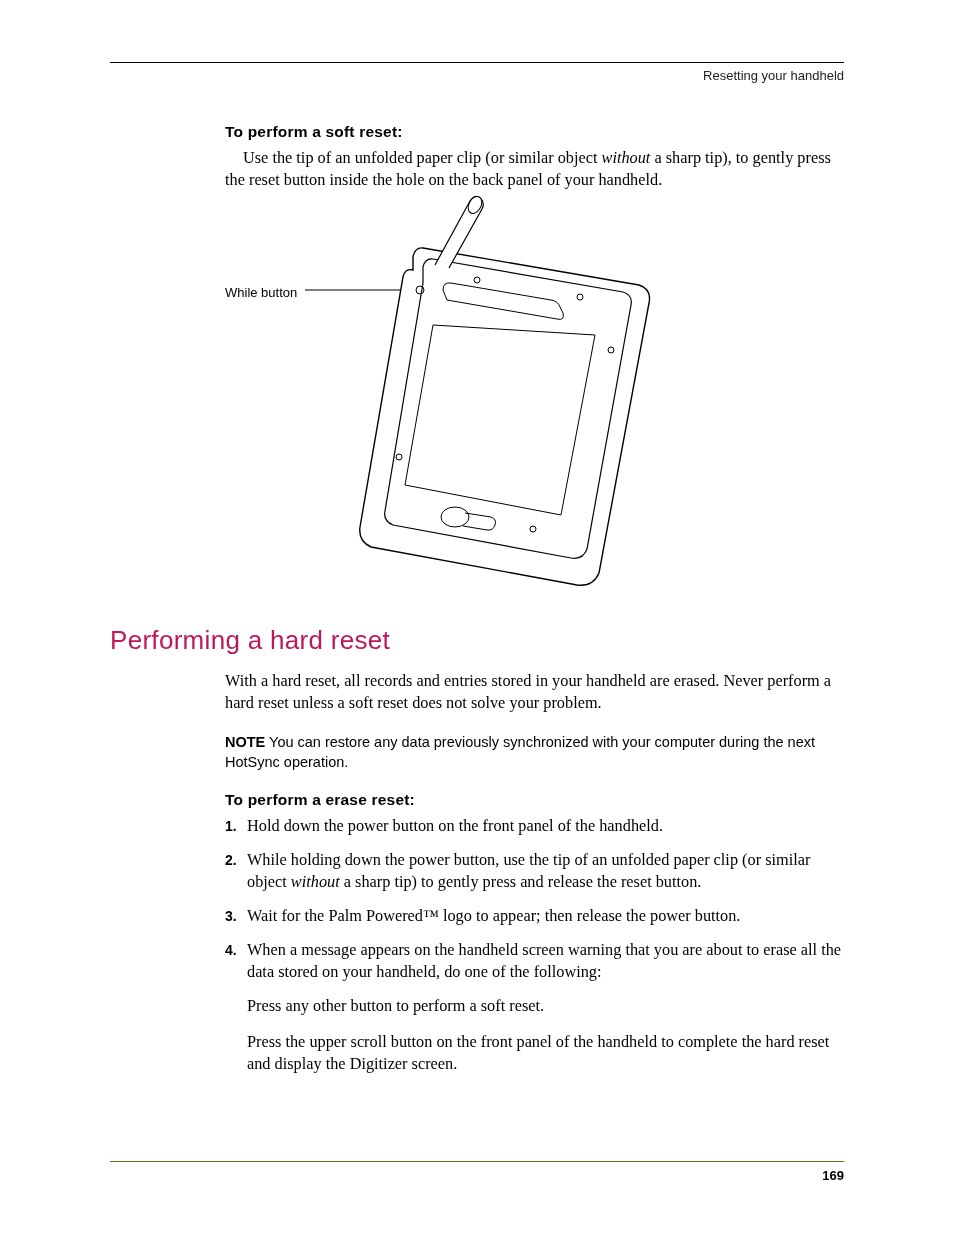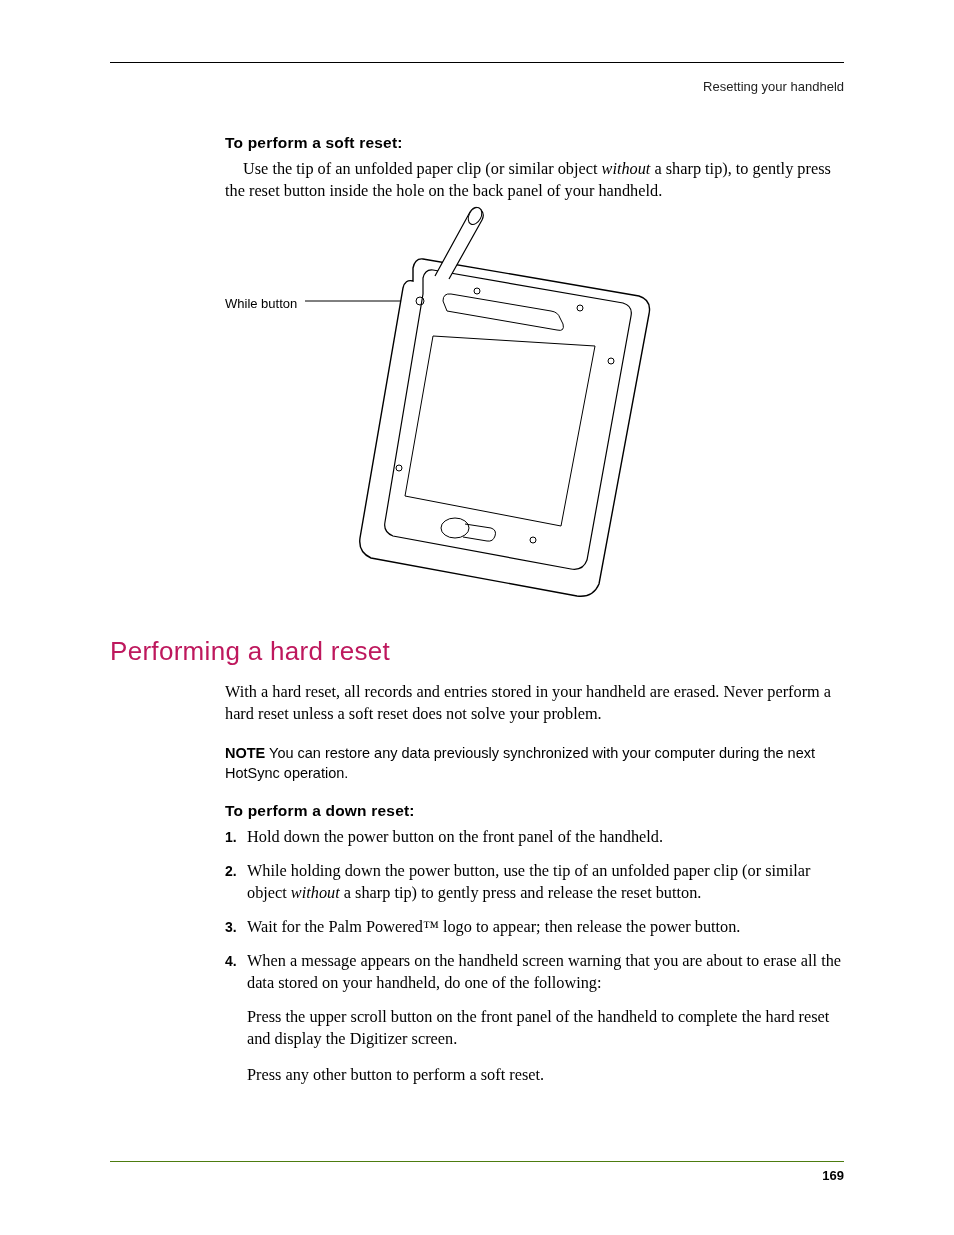--- a/index.html
+++ b/index.html
@@ -13,21 +13,21 @@
   }
   .page {
     position: absolute;
     top: 62px;
     left: 110px;
     right: 110px;
     bottom: 50px;
   }
   .running-head {
     border-top: 1px solid #000;
-    padding-top: 16px;
+    padding-top: 5px;
     text-align: right;
     font-family: Arial, Helvetica, sans-serif;
     font-size: 13px;
     color: #222;
     margin-bottom: 40px;
   }
   .content { padding-left: 115px; }
   .subhead {
     font-family: "Arial Narrow", Arial, sans-serif;
     font-weight: 600;
@@ -161,21 +161,21 @@
     </div>
 
     <h2 class="section-head">Performing a hard reset</h2>
 
     <p class="body-p-noindent">With a hard reset, all records and entries stored in your handheld are erased. Never perform a hard reset unless a soft reset does not solve your problem.</p>
 
     <p class="note">
       <span class="note-label">NOTE</span><span>   You can restore any data previously synchronized with your computer during the next HotSync operation.</span>
     </p>
 
-    <div class="subhead">To perform a down reset:</div>
+    <div class="subhead">To perform a erase reset:</div>
 
     <ol class="ol">
       <li>
         <span class="num">1.</span>
         <span class="li-body">Hold down the power button on the front panel of the handheld.</span>
       </li>
       <li>
         <span class="num">2.</span>
         <span class="li-body">
           <span>While holding down the power button, use the tip of an unfolded paper clip (or similar object </span><span class="ital">without</span><span> a sharp tip) to gently press and release the reset button.</span>
@@ -184,22 +184,22 @@
       <li>
         <span class="num">3.</span>
         <span class="li-body">Wait for the Palm Powered™ logo to appear; then release the power button.</span>
       </li>
       <li>
         <span class="num">4.</span>
         <span class="li-body">When a message appears on the handheld screen warning that you are about to erase all the data stored on your handheld, do one of the following:</span>
       </li>
     </ol>
 
+    <p class="sub-p">Press any other button to perform a soft reset.</p>
     <p class="sub-p">Press the upper scroll button on the front panel of the handheld to complete the hard reset and display the Digitizer screen.</p>
-    <p class="sub-p">Press any other button to perform a soft reset.</p>
 
 
   </div>
 </div>
 
 <div class="footer">
   <span>169</span>
 </div>
 
 </body></html>

